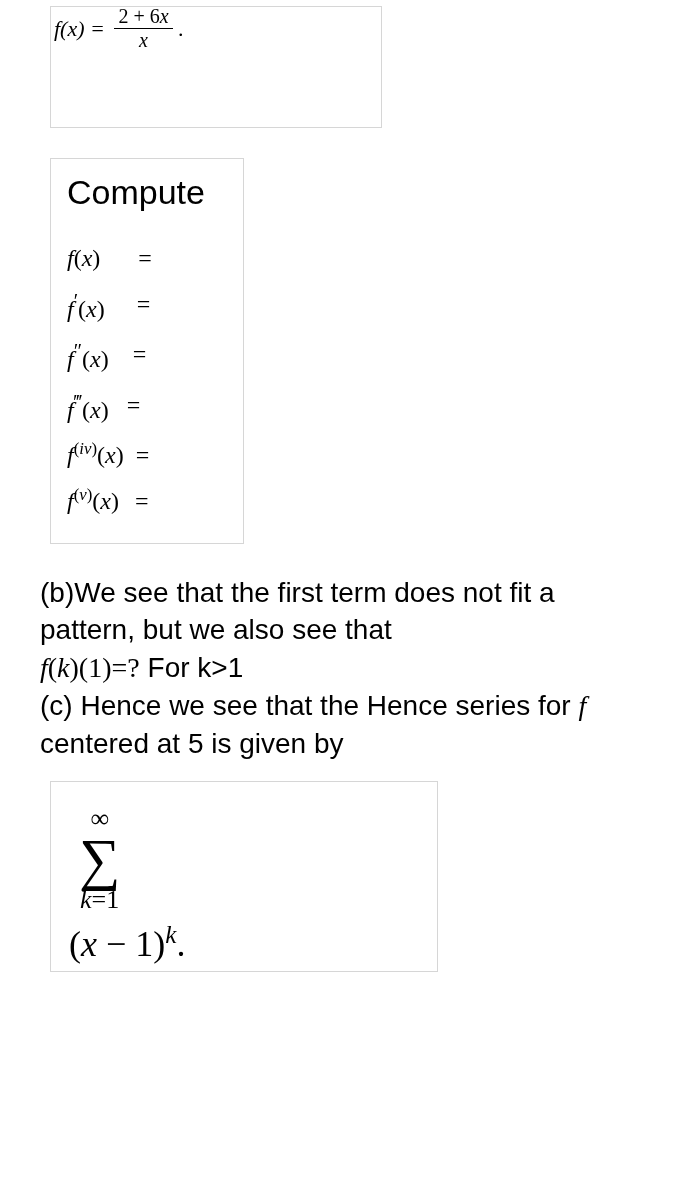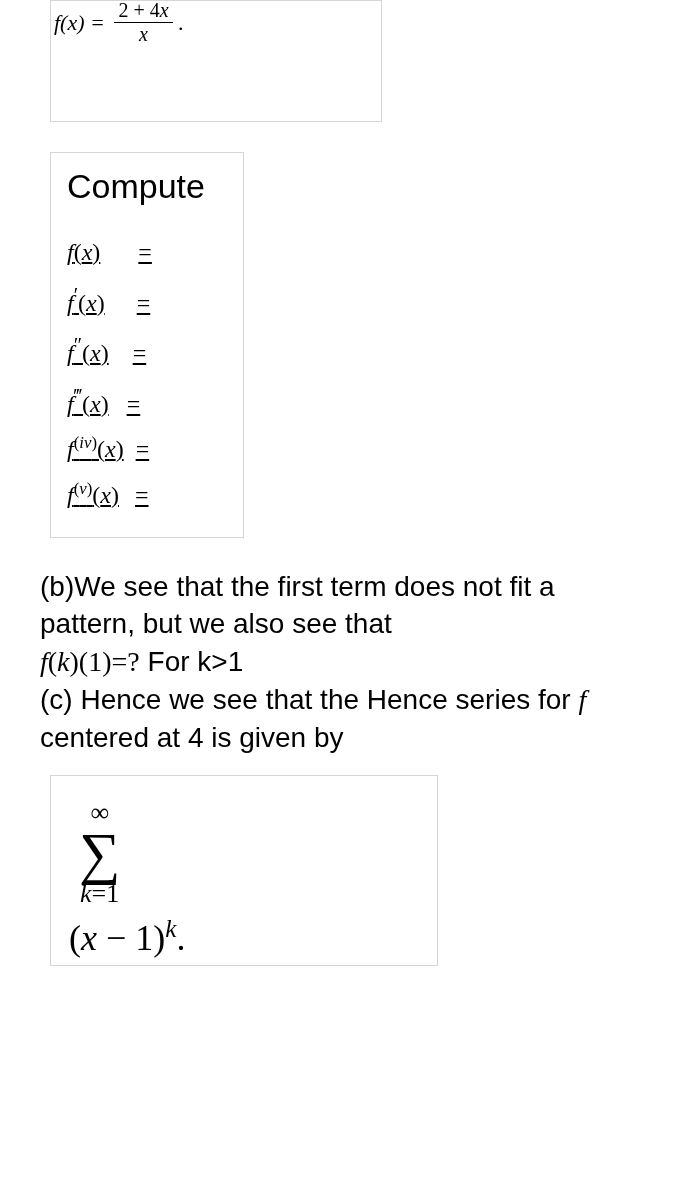--- a/index.html
+++ b/index.html
@@ -17,21 +17,21 @@
     border: 1px solid #d6d6d6;
     background: #fff;
     padding: 0;
     margin-left: 10px;
     margin-bottom: 30px;
   }
   .box1 {
     width: 330px;
     height: 120px;
     position: relative;
-    margin-top: 0;
+    margin-top: 6px;
   }
   .math-top {
     position: absolute;
     top: 0px;
     left: 3px;
     font-family: "Times New Roman", Times, serif;
     font-style: italic;
     font-size: 22px;
   }
   .frac {
@@ -66,22 +66,21 @@
     font-size: 34px;
   }
   .deriv-list {
     margin-top: 24px;
     font-family: "Times New Roman", Times, serif;
     font-size: 24px;
     line-height: 1.9;
   }
   .deriv-list .row {
     display: flex;
-    align-items: flex-end;
-    text-decoration: underline;
+    align-items: flex-start;
   }
   .deriv-list .lhs {
     flex: 0 0 auto;
   }
   .deriv-list .eq {
     margin-left: 10px;
     font-style: normal;
   }
   sup.paren {
     font-size: 0.7em;
@@ -148,21 +147,21 @@
 </head>
 <body>
 
 <div class="page">
 
   <div class="box box1">
     <div class="math-top">
       <span class="it">f(x) =</span>
       <span class="frac">
         <span class="num">
-          <span class="rm">2 + 4</span><span class="it">x</span>
+          <span class="rm">2 + 6</span><span class="it">x</span>
         </span>
         <span class="den">x</span>
       </span>
       <span class="rm">.</span>
     </div>
   </div>
 
   <div class="box box2">
     <div class="compute-title">Compute</div>
     <div class="deriv-list">
@@ -196,21 +195,21 @@
         <span style="width:6px;"></span>
         <span class="eq">=</span>
       </div>
     </div>
   </div>
 
   <div class="body-text">
     <span>(b)We see that the first term does not fit a pattern, but we also see that</span><br>
     <span class="mathinl"><span class="it">f</span><span class="rm">(</span><span class="it">k</span><span class="rm">)(1)=?</span></span><span> For k&gt;1</span><br>
     <span>(c) Hence we see that the Hence series for</span>
-    <span class="mathinl">f</span><span> centered at 4 is given by</span>
+    <span class="mathinl">f</span><span> centered at 5 is given by</span>
   </div>
 
   <div class="box box3">
     <div class="big-eq">
       <span class="sigma-wrap">
         <span class="top">∞</span>
         <span class="sigma">∑</span>
         <span class="bot"><span class="it">k</span><span class="rm">=1</span></span>
       </span>
     </div>

